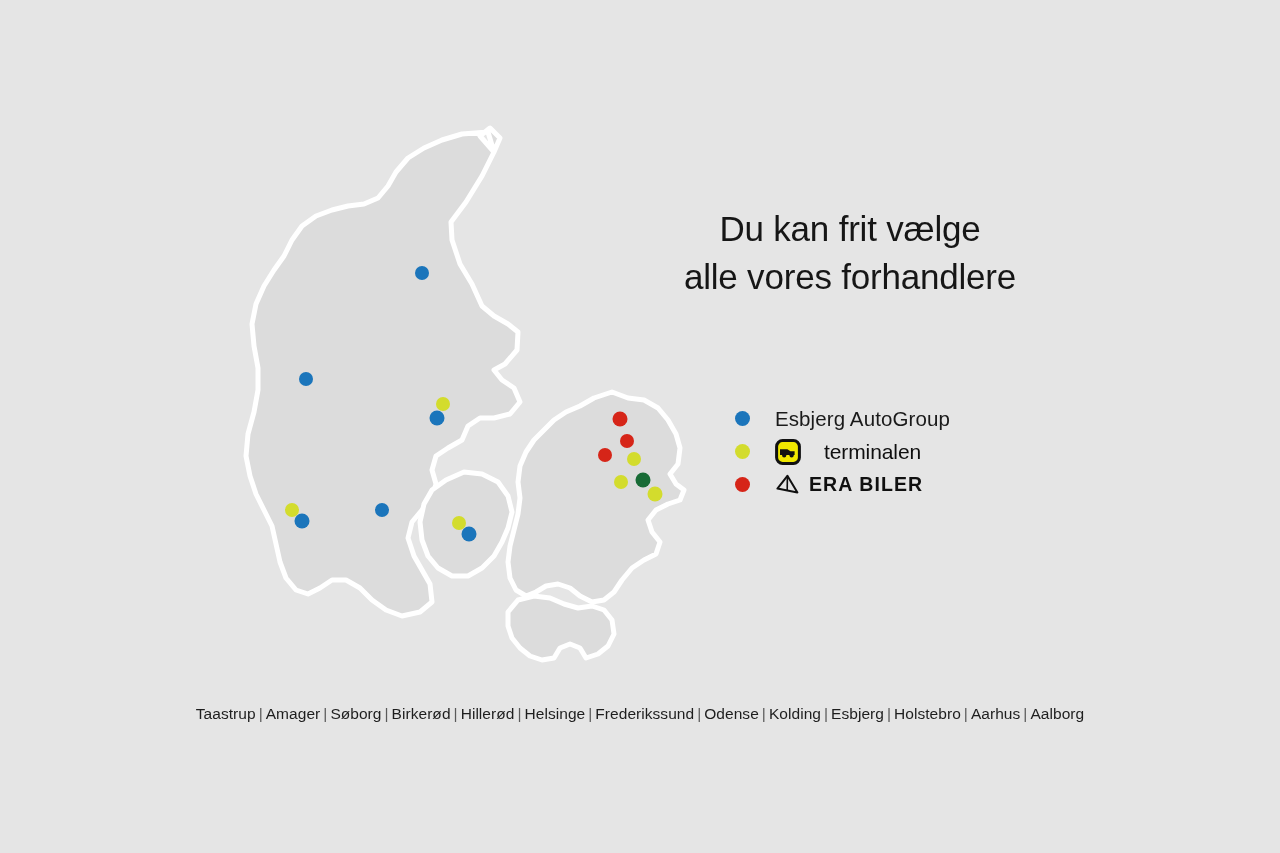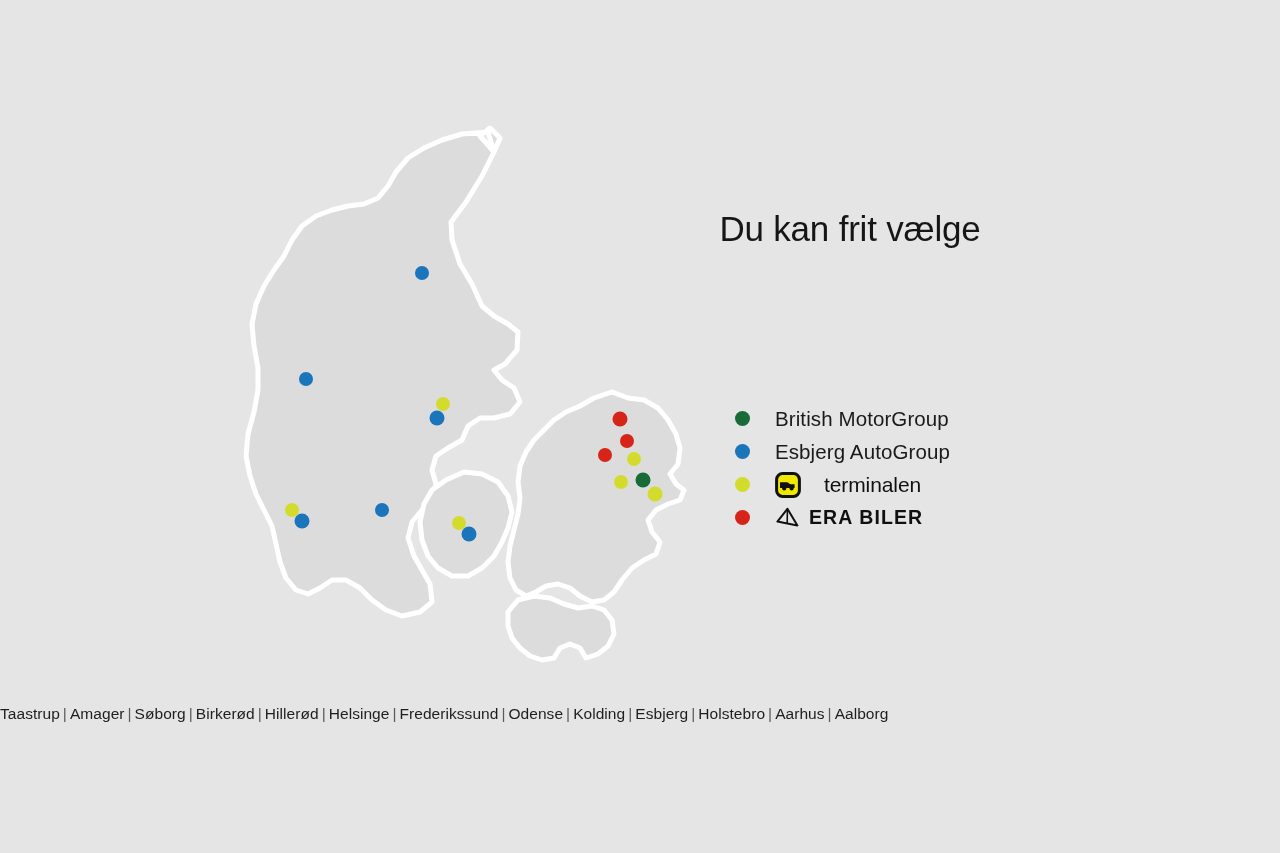--- a/index.html
+++ b/index.html
@@ -102,21 +102,21 @@
     color: #101010;
     letter-spacing: 1.1px;
   }
 
   
   #city-strip {
     position: absolute;
     left: 0;
     top: 705px;
     width: 1280px;
-    text-align: left;
+    text-align: center;
     font-size: 15.5px;
     color: #1e1e1e;
     letter-spacing: 0.05px;
     white-space: nowrap;
   }
   #city-strip .sep { color: #5a5a5a; padding: 0 3px; }
 </style>
 </head>
 <body>
 
@@ -173,27 +173,24 @@
         <div class="dot" title="Frederikssund – ERA BILER" style="left: 369px; top: 337px; width: 14px; height: 14px; background: rgb(214, 37, 24);"></div>
         <div class="dot" title="Birkerød – terminalen" style="left: 398px; top: 341px; width: 14px; height: 14px; background: rgb(211, 220, 45);"></div>
         <div class="dot" title="Taastrup – terminalen" style="left: 385px; top: 364px; width: 14px; height: 14px; background: rgb(211, 220, 45);"></div>
         <div class="dot" title="Søborg – British MotorGroup" style="left: 407px; top: 362px; width: 15px; height: 15px; background: rgb(24, 107, 54);"></div>
         <div class="dot" title="Amager – terminalen" style="left: 419px; top: 376px; width: 15px; height: 15px; background: rgb(211, 220, 45);"></div>
       </div>
   </div>
 
   <h1 id="heading">
     <span class="hl">Du kan frit vælge</span>
+    <span class="hl">alle vores forhandlere</span>
   </h1>
 
   <div id="legend">
-      <div class="legend-row">
-        <span class="legend-swatch" style="background: rgb(24, 107, 54);"></span>
-        <span class="legend-label">British MotorGroup</span>
-      </div>
       <div class="legend-row">
         <span class="legend-swatch" style="background: rgb(27, 117, 187);"></span>
         <span class="legend-label">Esbjerg AutoGroup</span>
       </div>
       <div class="legend-row">
         <span class="legend-swatch" style="background: rgb(211, 220, 45);"></span>
         <span class="legend-label">
           <span class="term-lock">
             <svg class="term-badge" viewBox="0 0 26 26">
               <rect x="1.6" y="1.6" width="22.8" height="22.8" rx="6" ry="6" fill="#f0e800" stroke="#111111" stroke-width="3"></rect>

